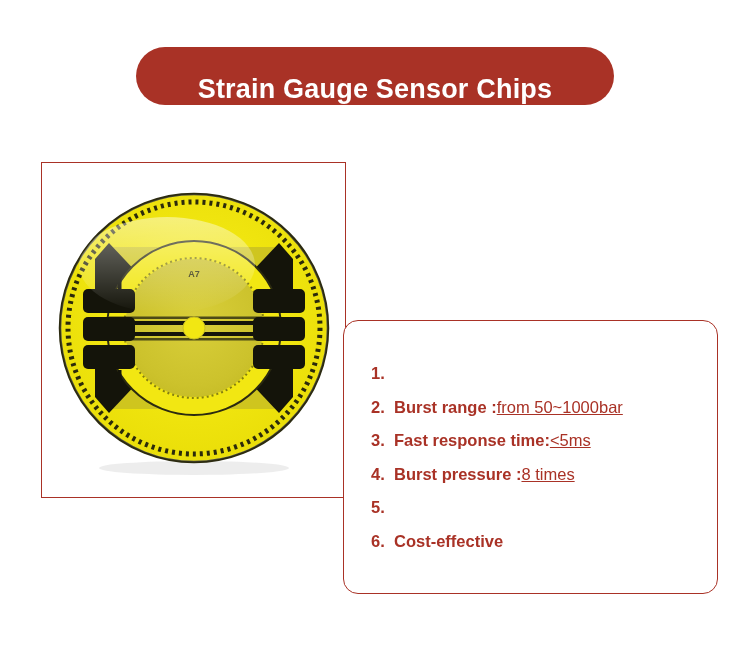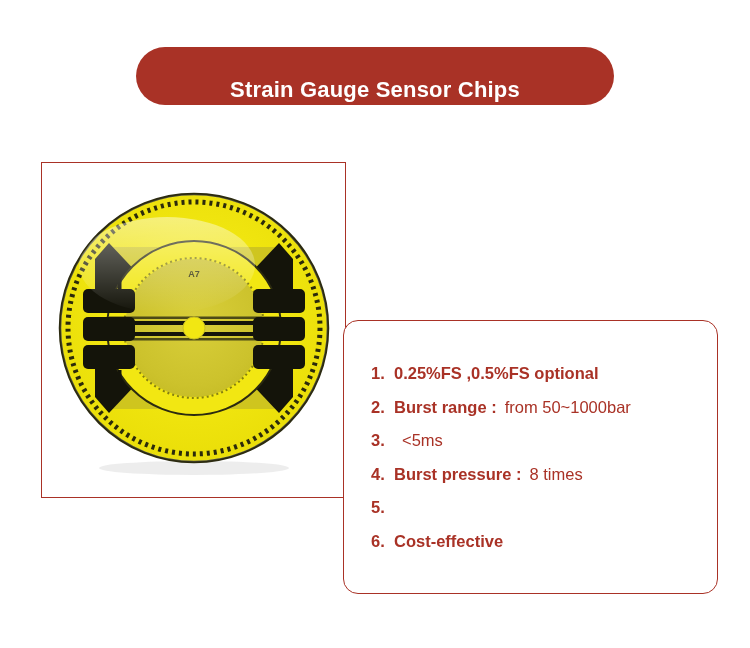--- a/index.html
+++ b/index.html
@@ -23,21 +23,21 @@
     width: 478px;
     height: 58px;
     background: #a93226;
     border-radius: 29px;
     display: flex;
     align-items: center;
     justify-content: center;
   }
   .banner-title {
     color: #ffffff;
-    font-size: 22px;
+    font-size: 27px;
     font-weight: bold;
     letter-spacing: 0.2px;
     white-space: nowrap;
     margin-top: 27px;
   }
 
   
   .photo-frame {
     position: absolute;
     left: 41px;
@@ -95,21 +95,22 @@
   }
   .feature-num {
     font-weight: bold;
     min-width: 23px;
   }
   .feature-label {
     font-weight: bold;
   }
   .feature-value {
     font-weight: normal;
-    margin-left: 8px;
+    margin-left: 0;
+    text-decoration: underline;
   }
 </style>
 </head>
 <body>
 
 <div class="banner">
   <span class="banner-title">Strain Gauge Sensor Chips</span>
 </div>
 
 <div class="photo-frame">
@@ -196,30 +197,30 @@
 
         <circle cx="145" cy="143" r="133" fill="none" stroke="#ffffff" stroke-width="1" opacity="0.18"></circle>
       </svg>
     </div>
   </div>
 </div>
 
 <div class="feature-card">
   <div class="feature-row">
     <span class="feature-num">1.</span>
-    <span class="feature-label">0.25%FS ,0.5%FS optional</span>
     <span class="feature-value"></span>
   </div>
   <div class="feature-row">
     <span class="feature-num">2.</span>
     <span class="feature-label">Burst range :</span>
     <span class="feature-value">from 50~1000bar</span>
   </div>
   <div class="feature-row">
     <span class="feature-num">3.</span>
+    <span class="feature-label">Fast response time:</span>
     <span class="feature-value">&lt;5ms</span>
   </div>
   <div class="feature-row">
     <span class="feature-num">4.</span>
     <span class="feature-label">Burst pressure :</span>
     <span class="feature-value">8 times</span>
   </div>
   <div class="feature-row">
     <span class="feature-num">5.</span>
     <span class="feature-value"></span>

